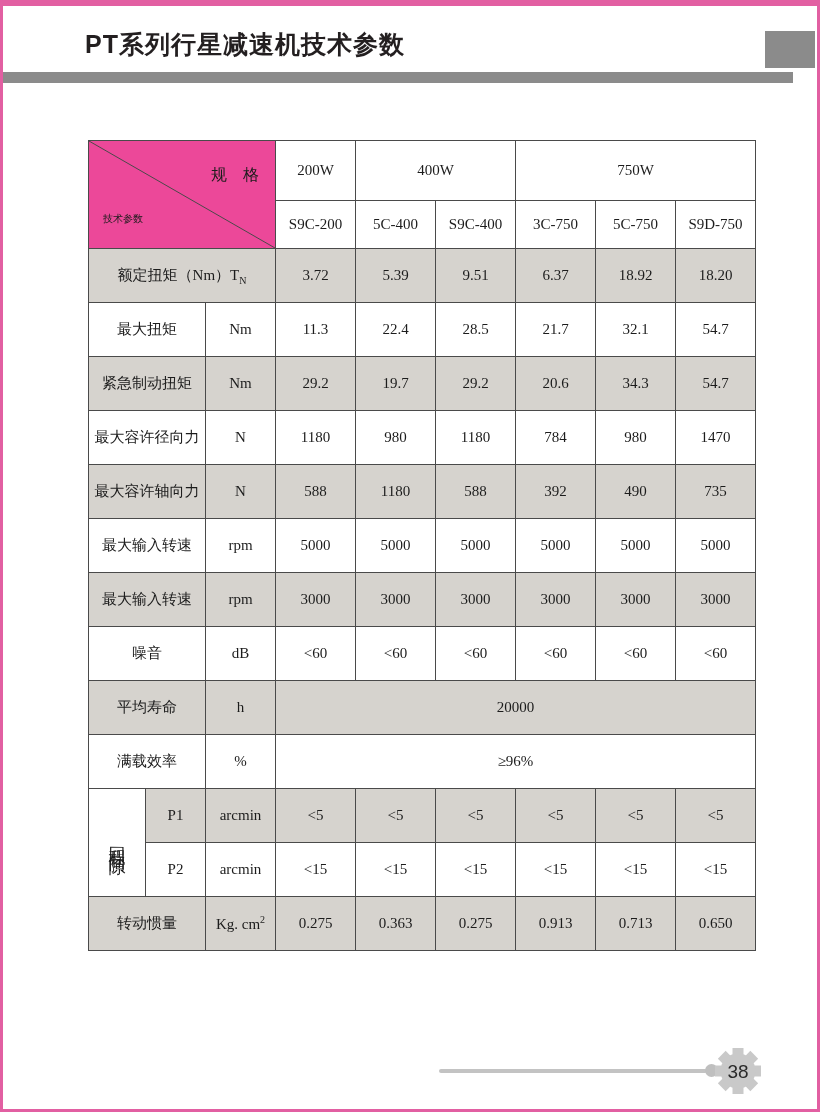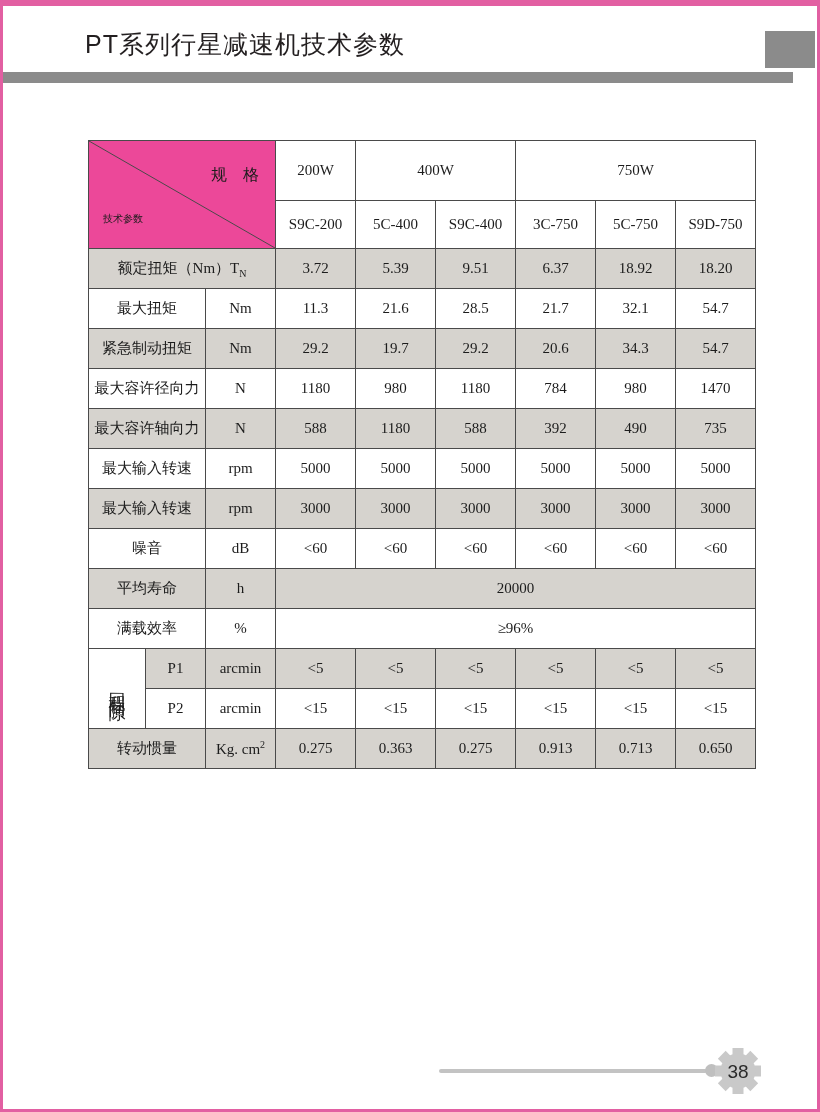--- a/index.html
+++ b/index.html
@@ -5,34 +5,34 @@
   html,body { margin:0; padding:0; background:#fff; }
   .page {
     position:relative; width:820px; height:1112px; box-sizing:border-box;
     background:#ffffff; overflow:hidden;
     border:3px solid #e25fa2; border-top-width:6px;
     font-family:"Liberation Serif","DejaVu Serif",serif; color:#1c1c1c;
   }
   .page-title {
     position:absolute; left:82px; top:22px;
     font-family:"Liberation Sans","DejaVu Sans",sans-serif;
-    font-weight:normal; font-size:25px; letter-spacing:1px; color:#231f20;
+    font-weight:bold; font-size:25px; letter-spacing:1px; color:#231f20;
     white-space:nowrap;
   }
   .title-square { position:absolute; left:762px; top:25px; width:50px; height:37px; background:#8b8b8b; }
   .title-bar    { position:absolute; left:0px;   top:66px; width:790px; height:11px; background:#8b8b8b; }
 
   table.spec { position:absolute; left:85px; top:134px; border-collapse:collapse; table-layout:fixed; }
   .spec td {
     border:1px solid #4a4a4a; text-align:center; vertical-align:middle;
     font-size:15px; padding:0; background:#ffffff;
   }
   .spec tr.hrow1 { height:60px; }
   .spec tr.hrow2 { height:48px; }
-  .spec tr.r     { height:40px; }
+  .spec tr.r     { height:54px; }
   .spec td.gray  { background:#d6d3ce; }
 
   td.diag { position:relative; background:#ec4899; }
   td.diag svg.slash { position:absolute; left:0; top:0; width:100%; height:100%; display:block; }
   td.diag .corner-tr { position:absolute; top:24px; right:16px; font-size:16px; }
   td.diag .corner-bl { position:absolute; bottom:22px; left:14px; font-size:10px; }
 
   .vert-inner {
     display:inline-block; writing-mode:vertical-rl; text-orientation:upright;
     font-size:17px; letter-spacing:4px; height:58px; line-height:23px;
@@ -100,21 +100,21 @@
       <td class="gray">9.51</td>
       <td class="gray">6.37</td>
       <td class="gray">18.92</td>
       <td class="gray">18.20</td>
     </tr>
 
     <tr class="r">
       <td colspan="2">最大扭矩</td>
       <td>Nm</td>
       <td>11.3</td>
-      <td>21.6</td>
+      <td>22.4</td>
       <td>28.5</td>
       <td>21.7</td>
       <td>32.1</td>
       <td>54.7</td>
     </tr>
 
     <tr class="r">
       <td class="gray" colspan="2">紧急制动扭矩</td>
       <td class="gray">Nm</td>
       <td class="gray">29.2</td>

